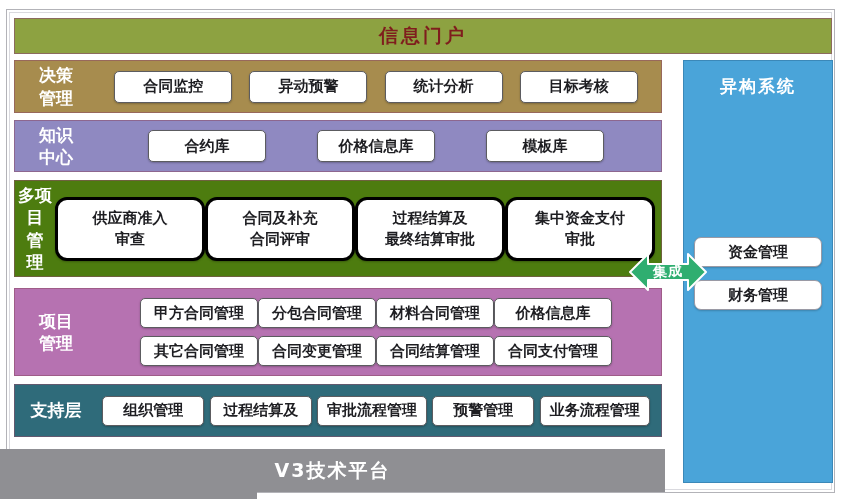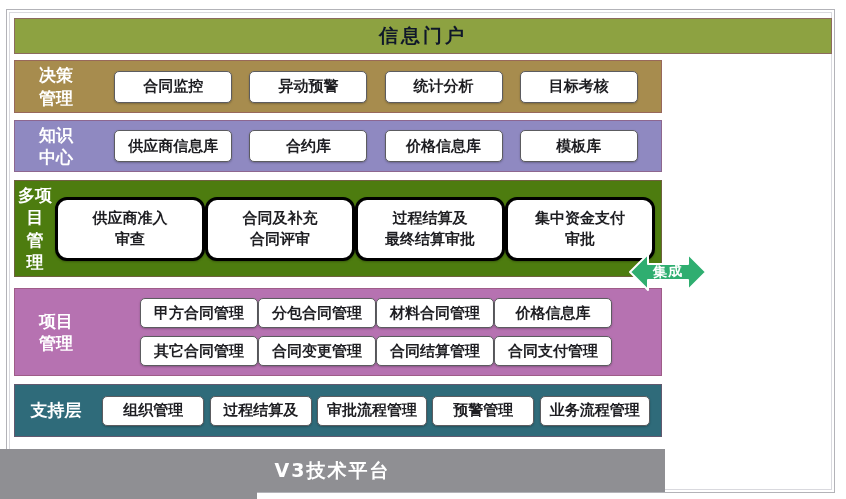--- a/index.html
+++ b/index.html
@@ -6,21 +6,21 @@
   body { background:#fff; font-family:"DejaVu Sans", sans-serif; }
   .stage { position:relative; width:846px; height:499px; background:#fff; overflow:hidden; }
 
   .frame { position:absolute; left:6px; top:9px; width:829px; height:484px;
            border:1px solid #b3b3b8; background:#fff; }
   .frame::before { content:""; position:absolute; inset:2px; border:1px solid #d9d9de; pointer-events:none; }
 
   .portal { position:absolute; left:14px; top:18px; width:818px; height:36px;
             background:#8DA241; border:1px solid #8c6b5e;
             display:flex; align-items:center; justify-content:center; }
-  .portal-title { color:#0f172a; font-weight:bold; font-size:19px; letter-spacing:3px; }
+  .portal-title { color:#7f1d1d; font-weight:bold; font-size:19px; letter-spacing:3px; }
 
   .band { position:absolute; left:14px; width:648px; display:flex; align-items:center;
           border:1px solid rgba(140,74,102,.55); }
   .band-decision  { top:60px;  height:53px; background:#A78C4E; }
   .band-knowledge { top:120px; height:52px; background:#8F89C1; }
   .band-multi     { top:180px; height:97px; background:#4d7c0f; }
   .band-project   { top:288px; height:88px; background:#B672B1; }
   .band-support   { top:384px; height:53px; background:#2F6B7A; }
 
   .band-label { width:82px; text-align:center; color:#fff; font-weight:bold;
@@ -83,21 +83,20 @@
       <div class="btn btn-std">异动预警</div>
       <div class="btn btn-std">统计分析</div>
       <div class="btn btn-std">目标考核</div>
     </div>
   </div>
 
   <div class="band band-knowledge">
     <div class="band-label">知识
 中心</div>
     <div class="band-content">
-      <div class="btn btn-std">供应商信息库</div>
       <div class="btn btn-std">合约库</div>
       <div class="btn btn-std">价格信息库</div>
       <div class="btn btn-std">模板库</div>
     </div>
   </div>
 
   <div class="band band-multi">
     <div class="band-label">多项目
 管　理</div>
     <div class="band-content">
@@ -140,20 +139,25 @@
       <div class="btn btn-wide">预警管理</div>
       <div class="btn btn-wide">业务流程管理</div>
     </div>
   </div>
 
   <div class="platform">
     <span class="platform-title">V3技术平台</span>
   </div>
   <div class="platform-tail"></div>
 
+  <div class="external">
+    <div class="external-title">异构系统</div>
+    <div class="ext-btn ext-btn-1">资金管理</div>
+    <div class="ext-btn ext-btn-2">财务管理</div>
+  </div>
 
   <div class="connector">
     <svg viewBox="0 0 78 42">
       <polygon points="1,21 19,3 19,13 59,13 59,3 77,21 59,39 59,29 19,29 19,39" fill="#2FAE70" stroke="#ffffff" stroke-width="2" stroke-linejoin="round"></polygon>
     </svg>
     <span class="connector-label">集成</span>
   </div>
 
 </div>
 

